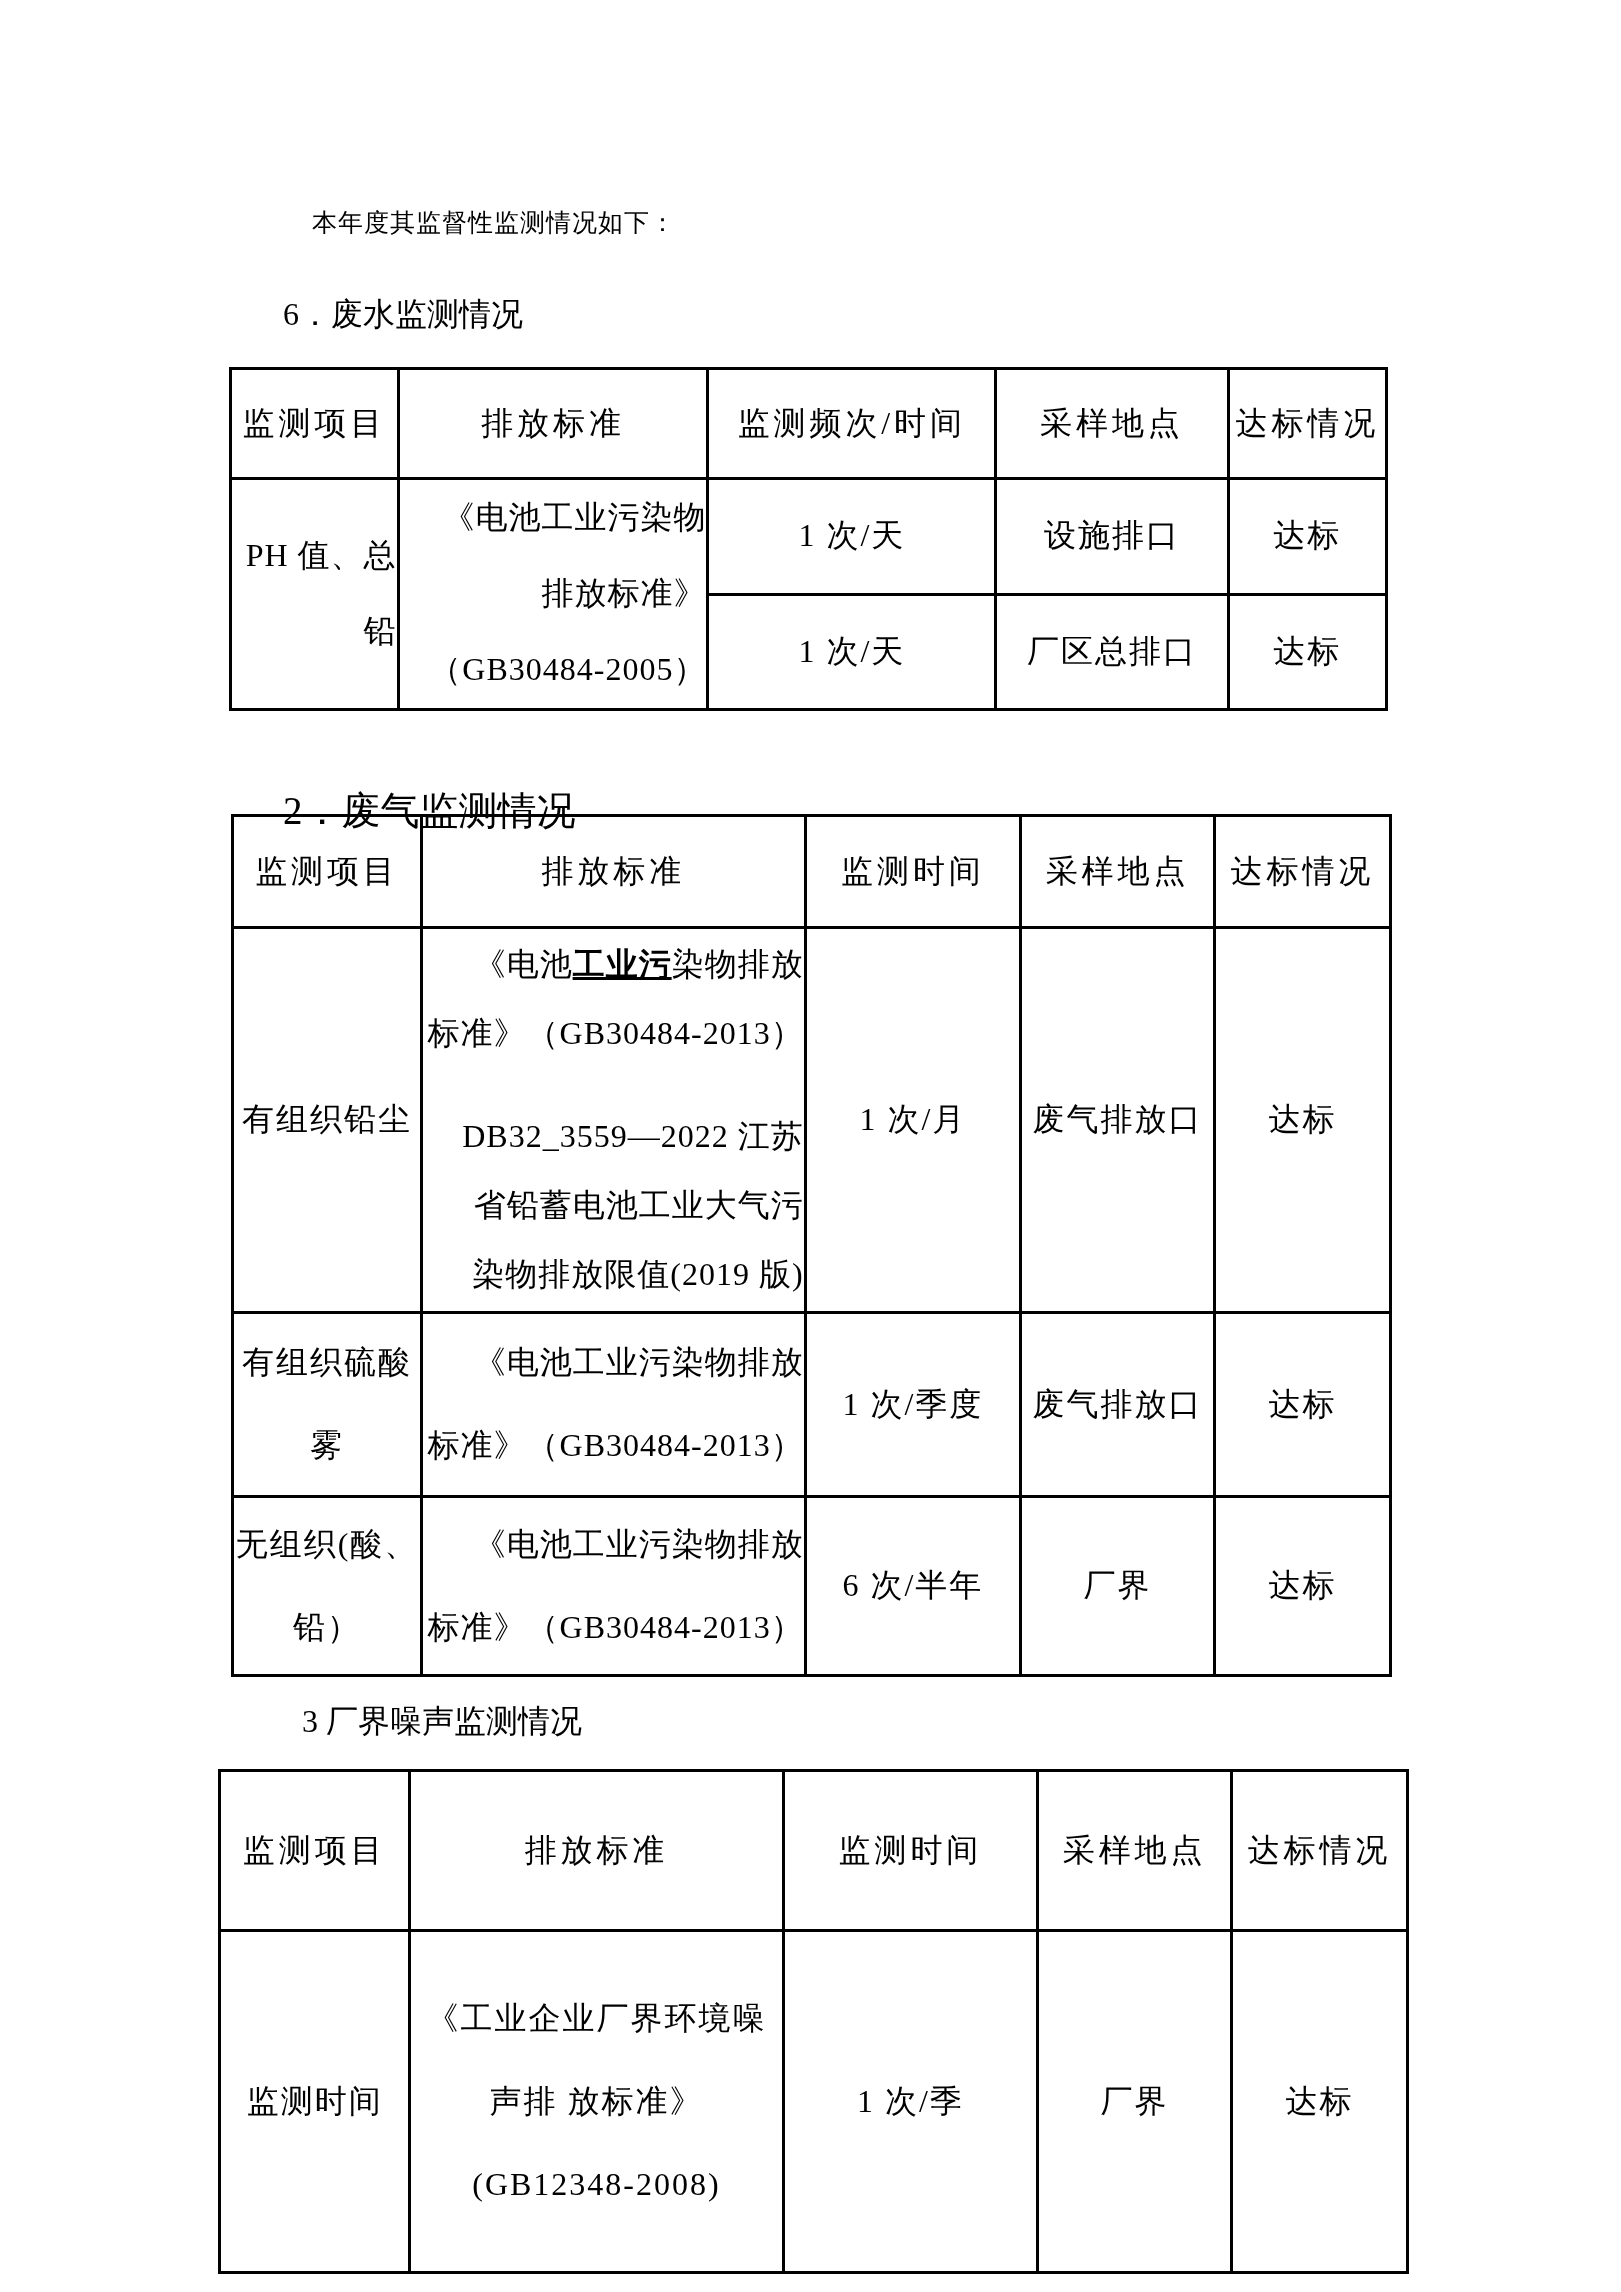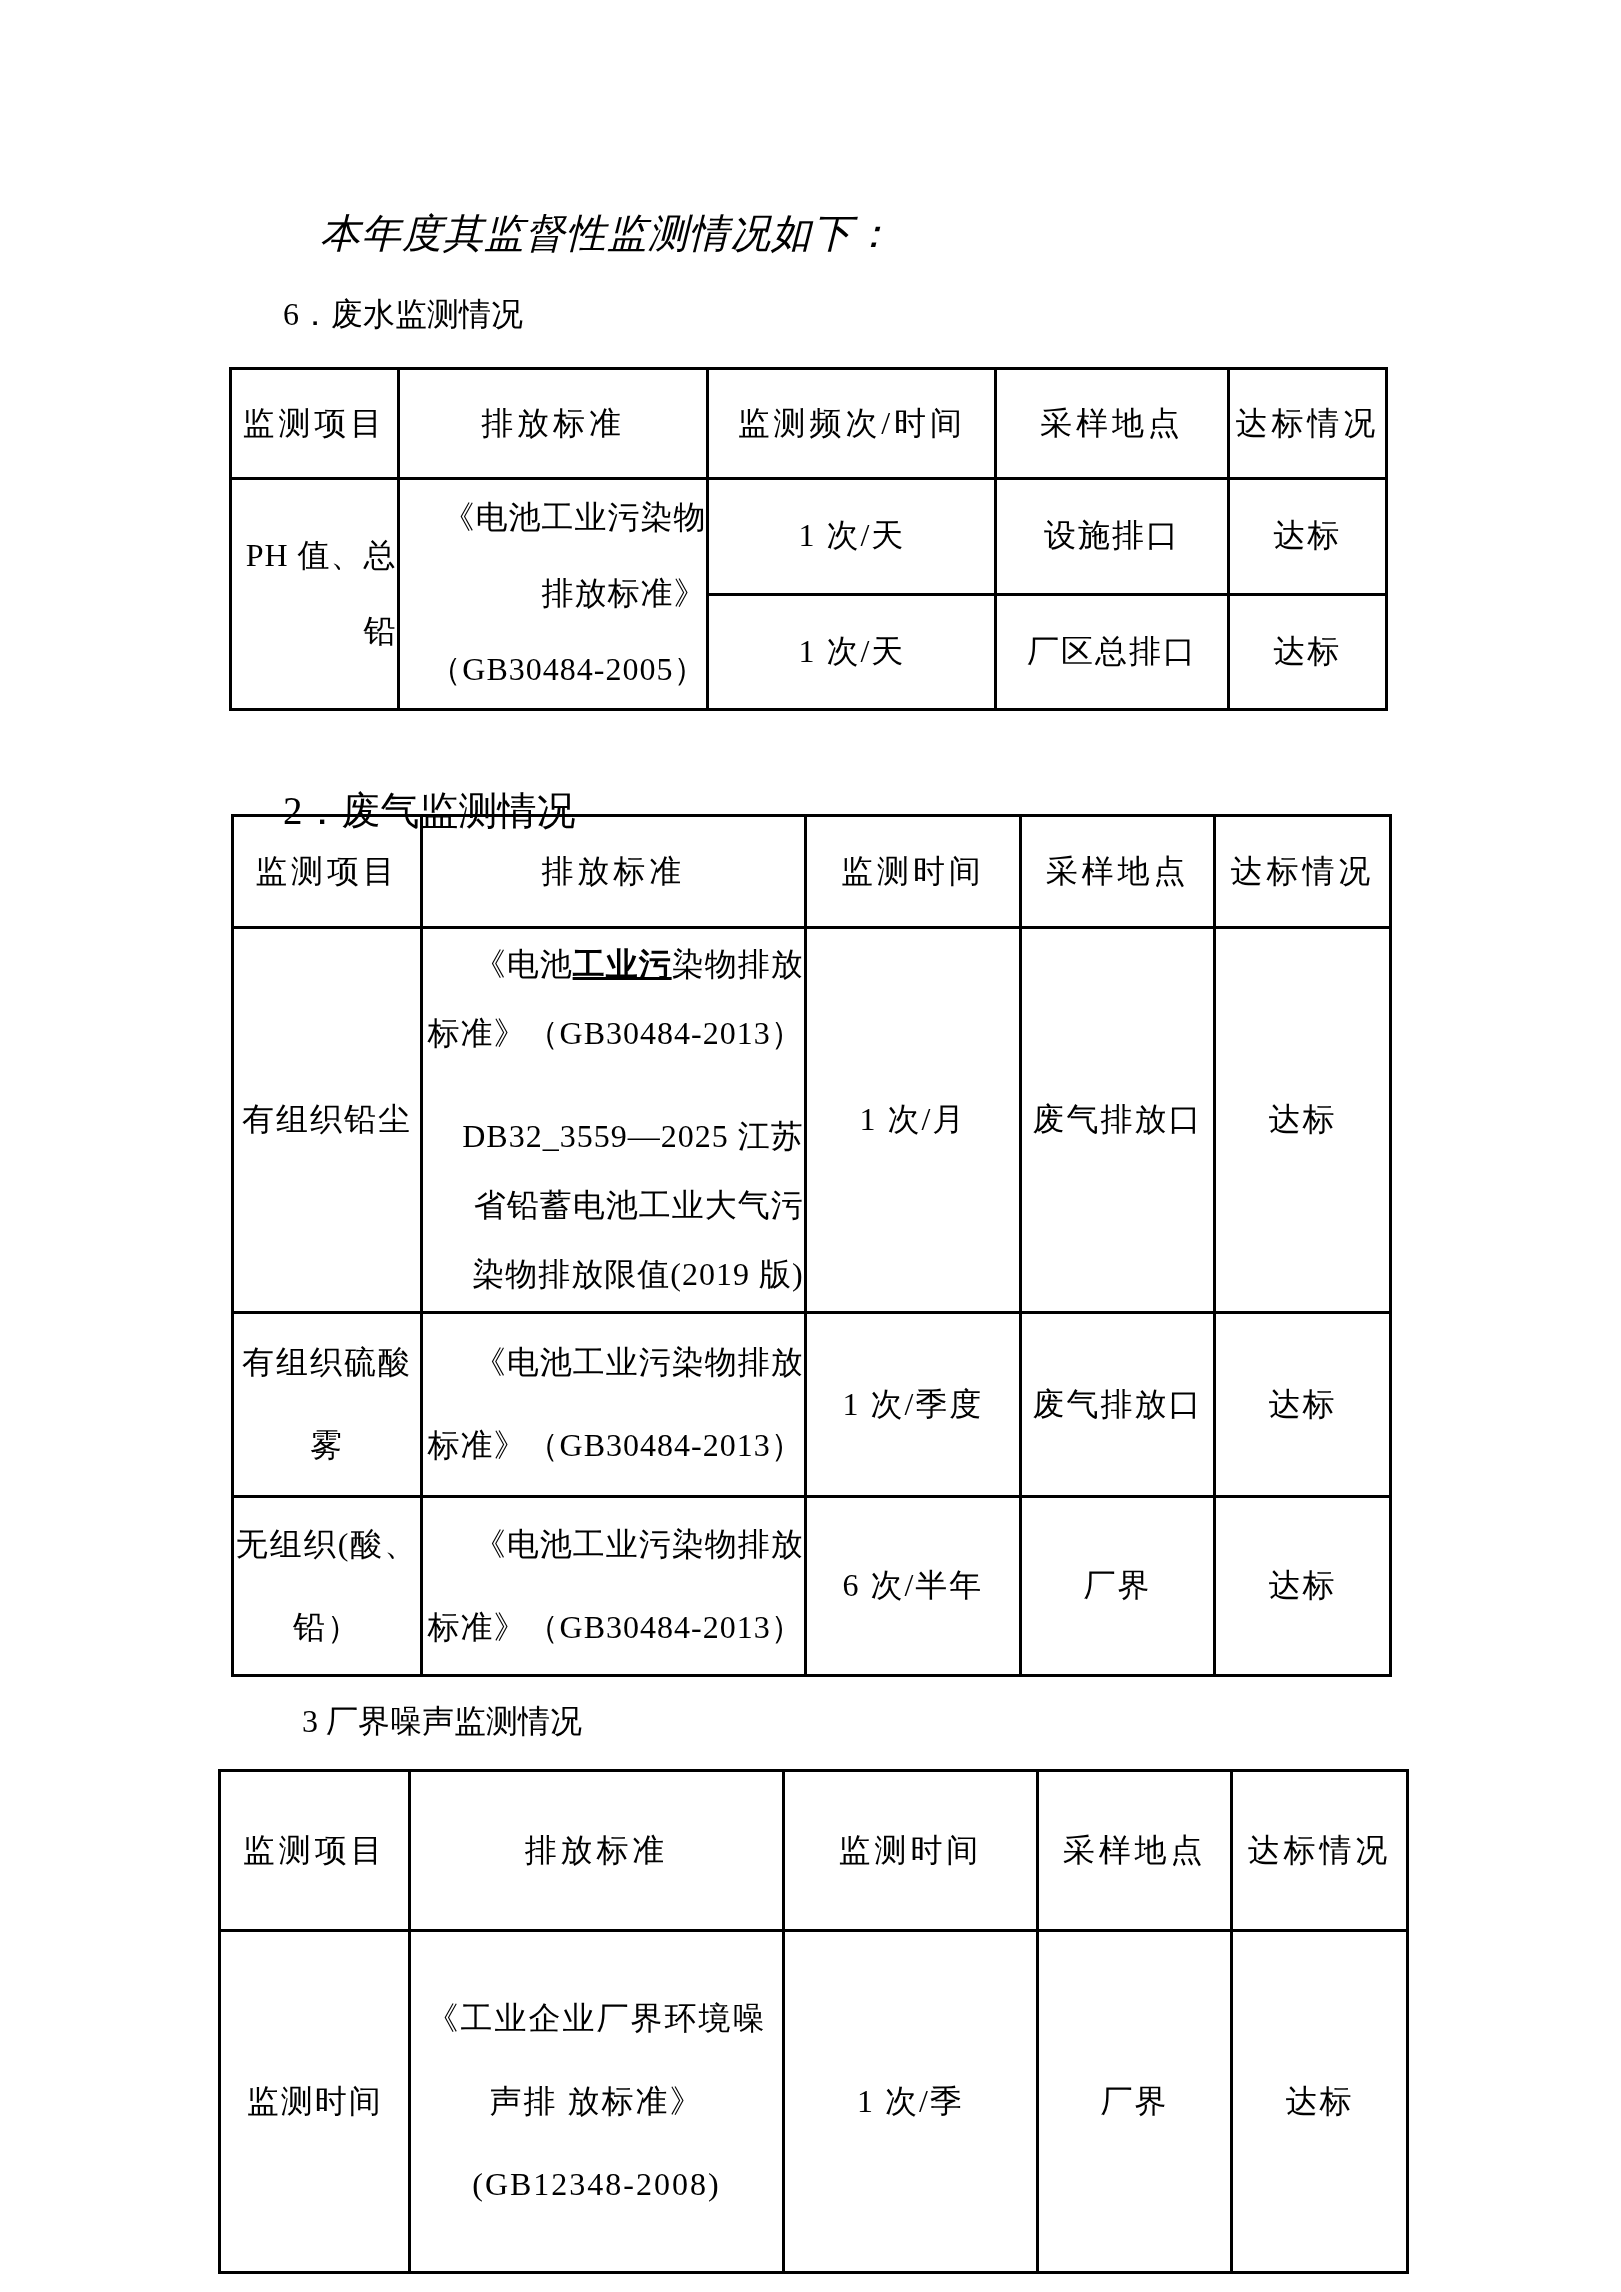--- a/index.html
+++ b/index.html
@@ -2,21 +2,21 @@
 <html><head>
 <meta charset="utf-8">
 <style>
   html,body{margin:0;padding:0;}
   body{
     width:1621px;height:2293px;background:#ffffff;position:relative;
     font-family:"Liberation Serif","DejaVu Serif",serif;color:#000;
     overflow:hidden;
   }
   .abs{position:absolute;}
-  #intro{left:320px;top:206px;font-size:40px;letter-spacing:1px;font-style:italic;}
+  #intro{left:312px;top:206px;font-size:25px;letter-spacing:1px;}
   #h1{left:283px;top:293px;font-size:32px;}
   #h2{left:283px;top:784px;font-size:39px;}
   #h3{left:302px;top:1700px;font-size:32px;}
 
   #t1{left:229px;top:367px;width:1159px;}
   #t2{left:231px;top:814px;width:1161px;}
   #t3{left:218px;top:1769px;width:1191px;}
 
   table{border-collapse:collapse;width:100%;table-layout:fixed;}
   th,td{border:3.9px solid #000;vertical-align:middle;padding:0;font-weight:normal;font-size:32px;}
@@ -161,21 +161,21 @@
             <div class="para">
               <div class="line"><span>有组织铅尘</span></div>
             </div>
           </td>
           <td class="left">
             <div class="para">
               <div class="line"><span>《电池</span><span class="b">工业污</span><span>染物排放</span></div>
               <div class="line"><span>标准》（GB30484-2013）</span></div>
             </div>
             <div class="para">
-              <div class="line"><span>DB32_3559—2025 江苏</span></div>
+              <div class="line"><span>DB32_3559—2022 江苏</span></div>
               <div class="line"><span>省铅蓄电池工业大气污</span></div>
               <div class="line"><span>染物排放限值(2019 版)</span></div>
             </div>
           </td>
           <td>
             <div class="para">
               <div class="line"><span>1 次/月</span></div>
             </div>
           </td>
           <td>

